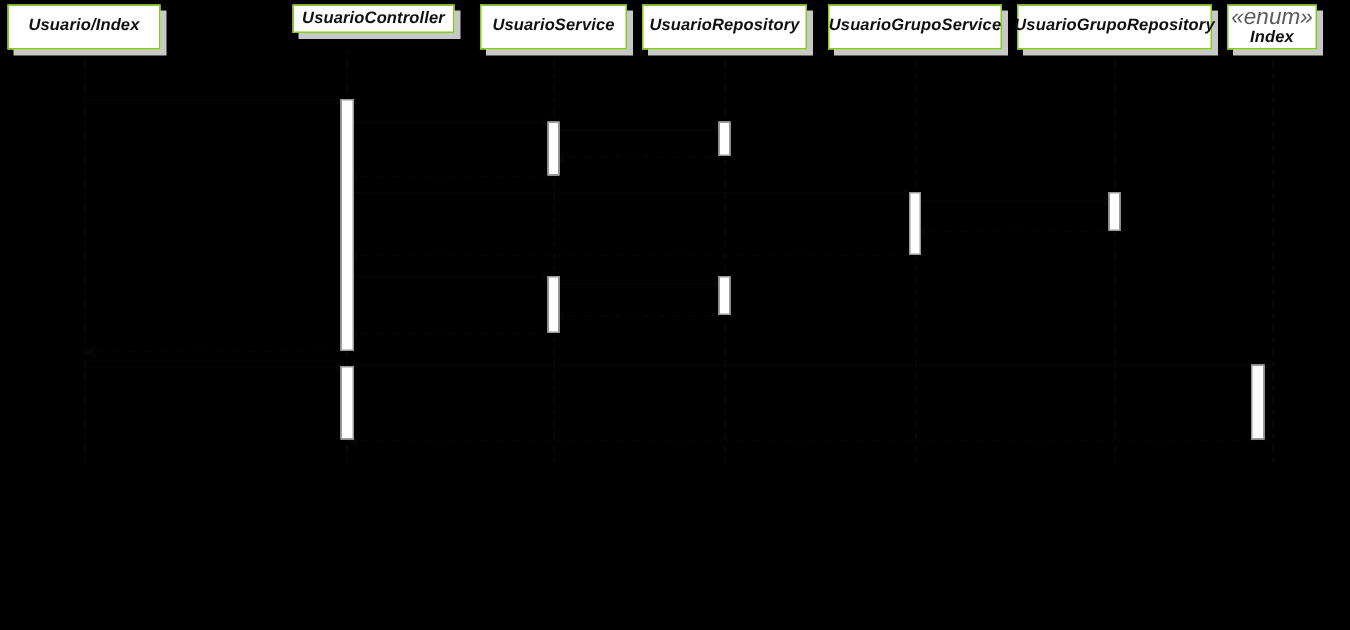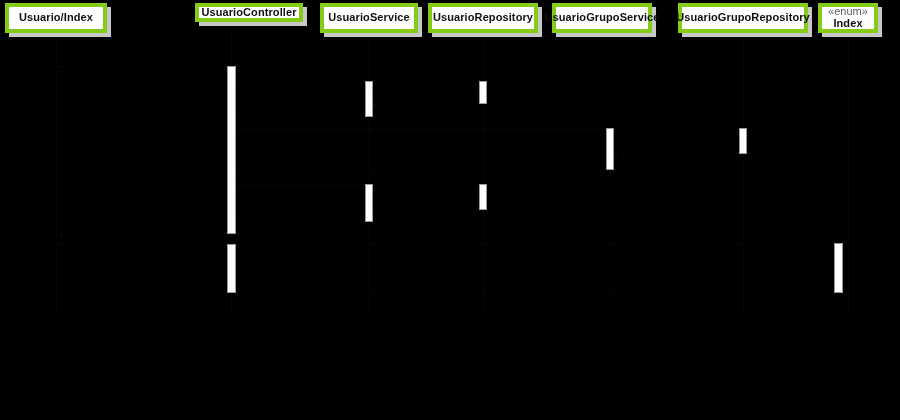--- a/index.html
+++ b/index.html
@@ -30,36 +30,37 @@
     background: #c8c8c8;
   }
   .participant-box {
     position: absolute;
     left: 0;
     top: 0;
     width: 100%;
     height: 100%;
     box-sizing: border-box;
     background: #ffffff;
-    border: 4px solid #84cc16;
+    border: 1px solid #84cc16;
     display: flex;
     flex-direction: column;
     align-items: center;
     justify-content: center;
     line-height: 1.05;
+    font-style: italic;
   }
   .participant-name {
     font-size: 11px;
     font-weight: bold;
     color: #101010;
     white-space: nowrap;
     letter-spacing: 0.1px;
   }
   .participant-stereotype {
-    font-size: 11px;
+    font-size: 15px;
     font-weight: normal;
     color: #5a5a5a;
     white-space: nowrap;
   }
 
   
   .lifeline {
     position: absolute;
     width: 1px;
     background: repeating-linear-gradient(
@@ -178,21 +179,21 @@
         <div class="participant-box">
           <div class="participant-name">UsuarioService</div>
         </div>
       </div>
       <div class="participant" style="left: 428px; top: 3px; width: 110px; height: 30px; text-align: center;">
         <div class="participant-shadow"></div>
         <div class="participant-box">
           <div class="participant-name">UsuarioRepository</div>
         </div>
       </div>
-      <div class="participant" style="left: 552px; top: 3px; width: 100px; height: 30px; padding-left: 16px;">
+      <div class="participant" style="left: 552px; top: 3px; width: 116px; height: 30px; padding-left: 16px;">
         <div class="participant-shadow"></div>
         <div class="participant-box">
           <div class="participant-name">UsuarioGrupoService</div>
         </div>
       </div>
       <div class="participant" style="left: 678px; top: 3px; width: 130px; height: 30px;">
         <div class="participant-shadow"></div>
         <div class="participant-box">
           <div class="participant-name">UsuarioGrupoRepository</div>
         </div>

